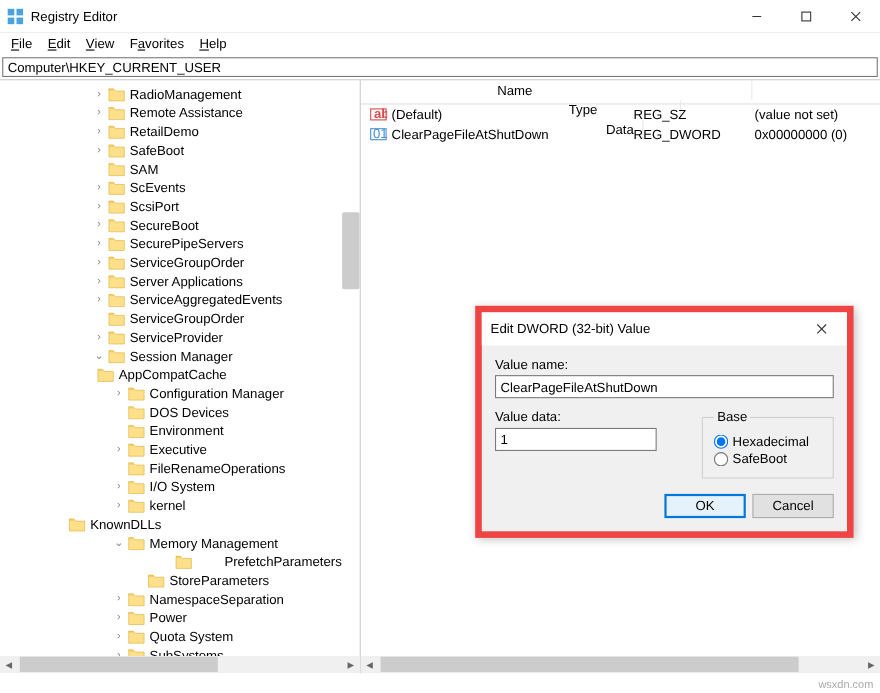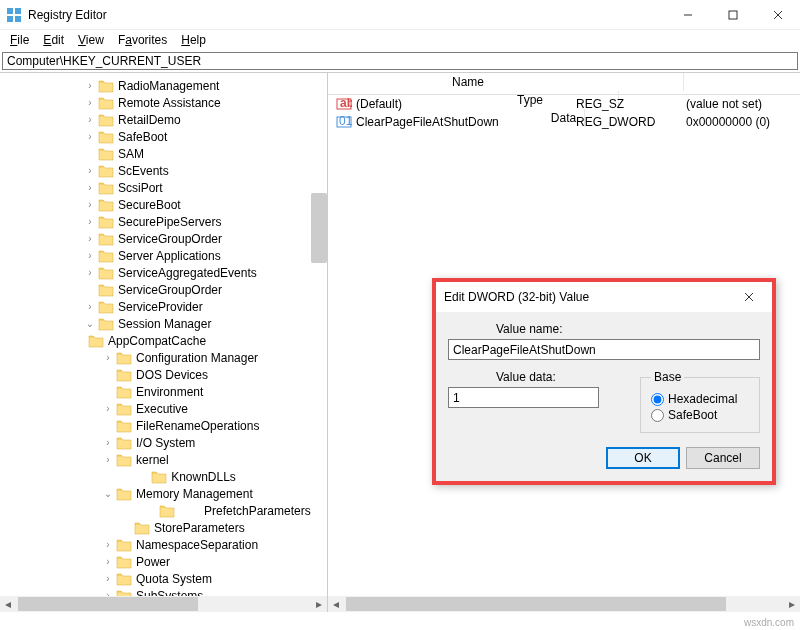--- a/index.html
+++ b/index.html
@@ -43,26 +43,26 @@
 .cell-data { flex: 1; }
 
 .val-icon { width: 16px; height: 16px; display: inline-flex; align-items: center; justify-content: center; }
 
 
 .hscroll { position: absolute; bottom: 0; left: 0; right: 0; height: 16px; background: #f0f0f0; display: flex; align-items: center; }
 .hscroll .arrow { width: 16px; height: 16px; display: flex; align-items: center; justify-content: center; color: #666; }
 .hscroll .thumb { height: 14px; background: #ccc; }
 
 
-.dialog { position: absolute; left: 432px; top: 278px; width: 344px; background: #f0f0f0; border: 4px solid #ef4444; box-shadow: 2px 2px 8px rgba(0,0,0,0.25); }
+.dialog { position: absolute; left: 432px; top: 278px; width: 344px; background: #f0f0f0; border: 6px solid #ef4444; box-shadow: 2px 2px 8px rgba(0,0,0,0.25); }
 .dialog-title { height: 30px; display: flex; align-items: center; padding: 0 8px; background: #fff; }
 .dialog-title .t { flex: 1; }
 .dialog-close { width: 30px; height: 28px; display: flex; align-items: center; justify-content: center; }
 .dialog-body { padding: 10px 12px 12px 12px; }
-.dialog-body .field-label { margin-bottom: 3px; margin-left: 48px; }
+.dialog-body .field-label { margin-bottom: 3px; }
 .dialog-body input[type=text] { width: 100%; height: 21px; border: 1px solid #7a7a7a; padding: 0 4px; background: #fff; font-size: 12px; }
 .row2 { display: flex; gap: 14px; margin-top: 10px; }
 .col-left { flex: 1; }
 .col-left input { width: 100%; }
 .fieldset { border: 1px solid #d0d0d0; padding: 6px 10px 8px 10px; width: 120px; margin-left: 27px; }
 .fieldset legend { padding: 0 3px; }
 .radio-row { display: flex; align-items: center; gap: 4px; margin: 2px 0; }
 .dialog-buttons { display: flex; justify-content: flex-end; gap: 6px; margin-top: 14px; }
 .dialog-buttons button { min-width: 74px; height: 22px; border: 1px solid #adadad; background: #e1e1e1; }
 .dialog-buttons button.default { border: 2px solid #0078d7; background: #e5f1fb; }
@@ -293,21 +293,21 @@
           <span class="tree-label">I/O System</span>
         </div>
         <div class="tree-row" style="padding-left: 102px;">
           <span class="expander">›</span>
           <span class="folder-icon"><svg width="16" height="14" viewBox="0 0 16 14">
               <path d="M1 3 L6 3 L7 4 L15 4 L15 13 L1 13 Z" fill="#ffe08a" stroke="#d4a92e" stroke-width="0.5"></path>
               <path d="M1 3 L1 2 L5 2 L6 3" fill="#ffd257" stroke="#d4a92e" stroke-width="0.5"></path>
             </svg></span>
           <span class="tree-label">kernel</span>
         </div>
-        <div class="tree-row" style="padding-left: 48px; justify-content: center;">
+        <div class="tree-row" style="padding-left: 48px;">
           <span class="expander"></span>
           <span class="folder-icon"><svg width="16" height="14" viewBox="0 0 16 14">
               <path d="M1 3 L6 3 L7 4 L15 4 L15 13 L1 13 Z" fill="#ffe08a" stroke="#d4a92e" stroke-width="0.5"></path>
               <path d="M1 3 L1 2 L5 2 L6 3" fill="#ffd257" stroke="#d4a92e" stroke-width="0.5"></path>
             </svg></span>
           <span class="tree-label">KnownDLLs</span>
         </div>
         <div class="tree-row" style="padding-left: 102px;">
           <span class="expander">⌄</span>
           <span class="folder-icon"><svg width="16" height="14" viewBox="0 0 16 14">

